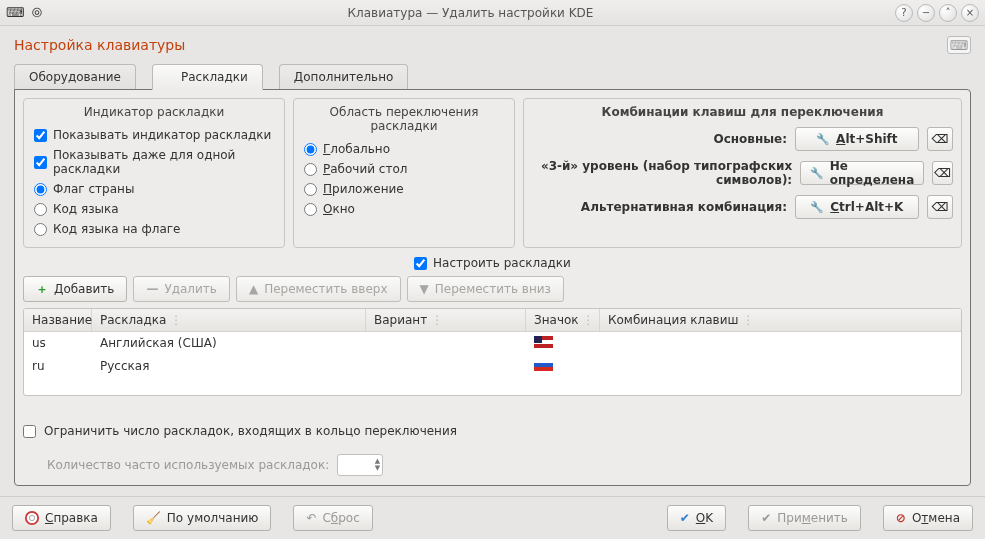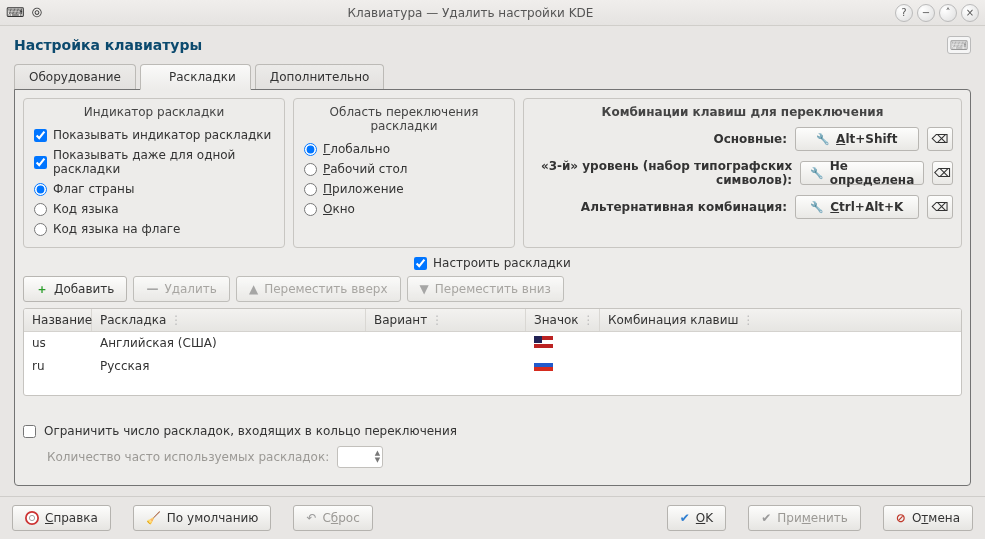--- a/index.html
+++ b/index.html
@@ -27,32 +27,32 @@
   width: 18px; height: 18px; border-radius: 10px;
   background: radial-gradient(circle at 30% 30%, #fff, #ddd);
   border: 1px solid #bbb;
   display: inline-flex; align-items: center; justify-content: center;
   font-size: 10px; color: #555; cursor: pointer;
 }
 .app-icon { width: 18px; height: 18px; display: inline-flex; align-items: center; justify-content: center; font-size: 13px; }
 
 .content { padding: 10px 14px; flex: 1; display: flex; flex-direction: column; }
 .header-row { display: flex; align-items: center; margin-bottom: 10px; }
-.header-row h2 { font-size: 14px; font-weight: bold; flex: 1; color: #0c4a6e; }
+.header-row h2 { font-size: 14px; font-weight: normal; flex: 1; color: #c2410c; }
 .kbd-icon { width: 24px; height: 18px; border: 1px solid #bbb; border-radius: 3px; background: #f5f5f5; display: inline-flex; align-items: center; justify-content: center; }
 .kbd-icon::before { content: "⌨"; font-size: 13px; color: #999; }
 
 .tabs { display: flex; margin-bottom: -1px; }
 .tab {
   padding: 5px 14px;
   border: 1px solid #bcbab6;
   border-bottom: none;
   border-radius: 4px 4px 0 0;
   background: linear-gradient(#ecebe9, #e2e0de);
-  margin-right: 4px;
+  margin-right: 16px;
   cursor: pointer;
   font-size: 12px;
 }
 .tab.active {
   background: linear-gradient(#fafaf9, #edecea);
   position: relative;
   z-index: 2;
   border-bottom: 1px solid #edecea;
   padding-left: 28px;
 }
@@ -129,21 +129,21 @@
 .tbody { flex: 1; }
 .trow { display: flex; padding: 2px 0; font-size: 12px; }
 .td { padding: 2px 8px; }
 .flag { width: 19px; height: 12px; display: inline-block; border: 0; }
 .flag-us { background: linear-gradient(#b22 0 33%, #fff 33% 66%, #b22 66% 100%); position: relative; }
 .flag-us::before { content: ""; position: absolute; left: 0; top: 0; width: 8px; height: 7px; background: #225; }
 .flag-ru { background: linear-gradient(#fff 0 33%, #225acb 33% 66%, #d52b1e 66% 100%); }
 
 .limit-row { display: flex; align-items: center; gap: 8px; margin-top: 28px; }
 .limit-row input[type=checkbox] { }
-.spin-row { display: flex; align-items: center; gap: 8px; margin-top: 8px; color: #9b9995; padding-left: 24px; }
+.spin-row { display: flex; align-items: center; gap: 8px; margin-top: 16px; color: #9b9995; padding-left: 24px; }
 .spinbox { width: 46px; height: 22px; border: 1px solid #c2c0bc; border-radius: 3px; background: #fff; display: inline-flex; align-items: center; justify-content: flex-end; padding-right: 2px; }
 .spinbox .arrows { display: flex; flex-direction: column; font-size: 7px; line-height: 7px; color: #777; }
 
 .footer {
   border-top: 1px solid #cfcdca; padding: 8px 12px;
   display: flex; gap: 22px; background: #e8e6e4; align-items: center;
 }
 .footer .spacer { flex: 1; }
 .fbtn {
   height: 26px; padding: 0 12px; border: 1px solid #b5b3af; border-radius: 3px;

